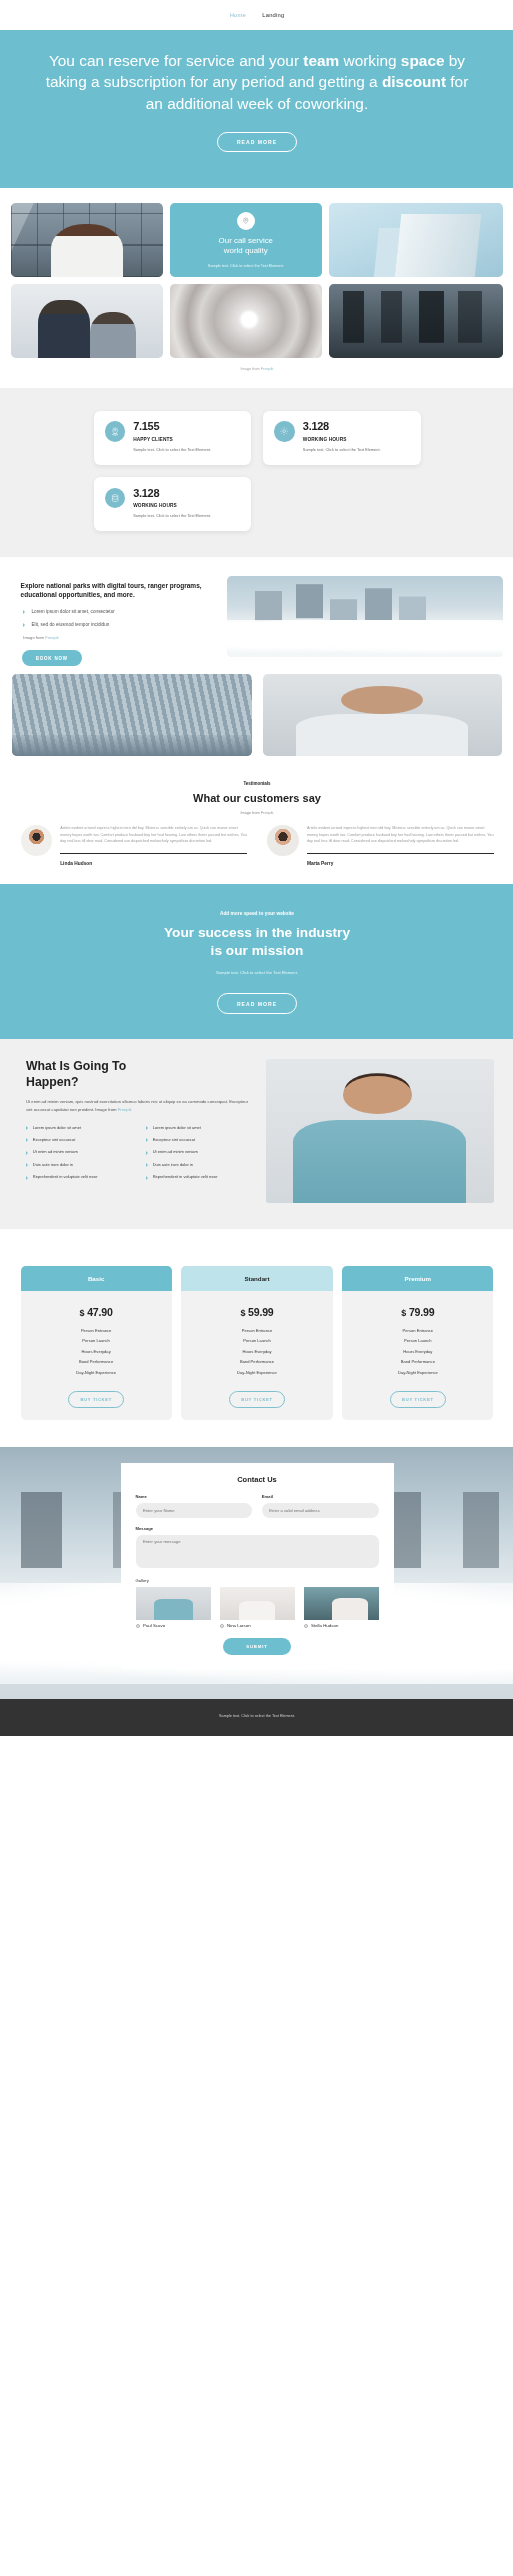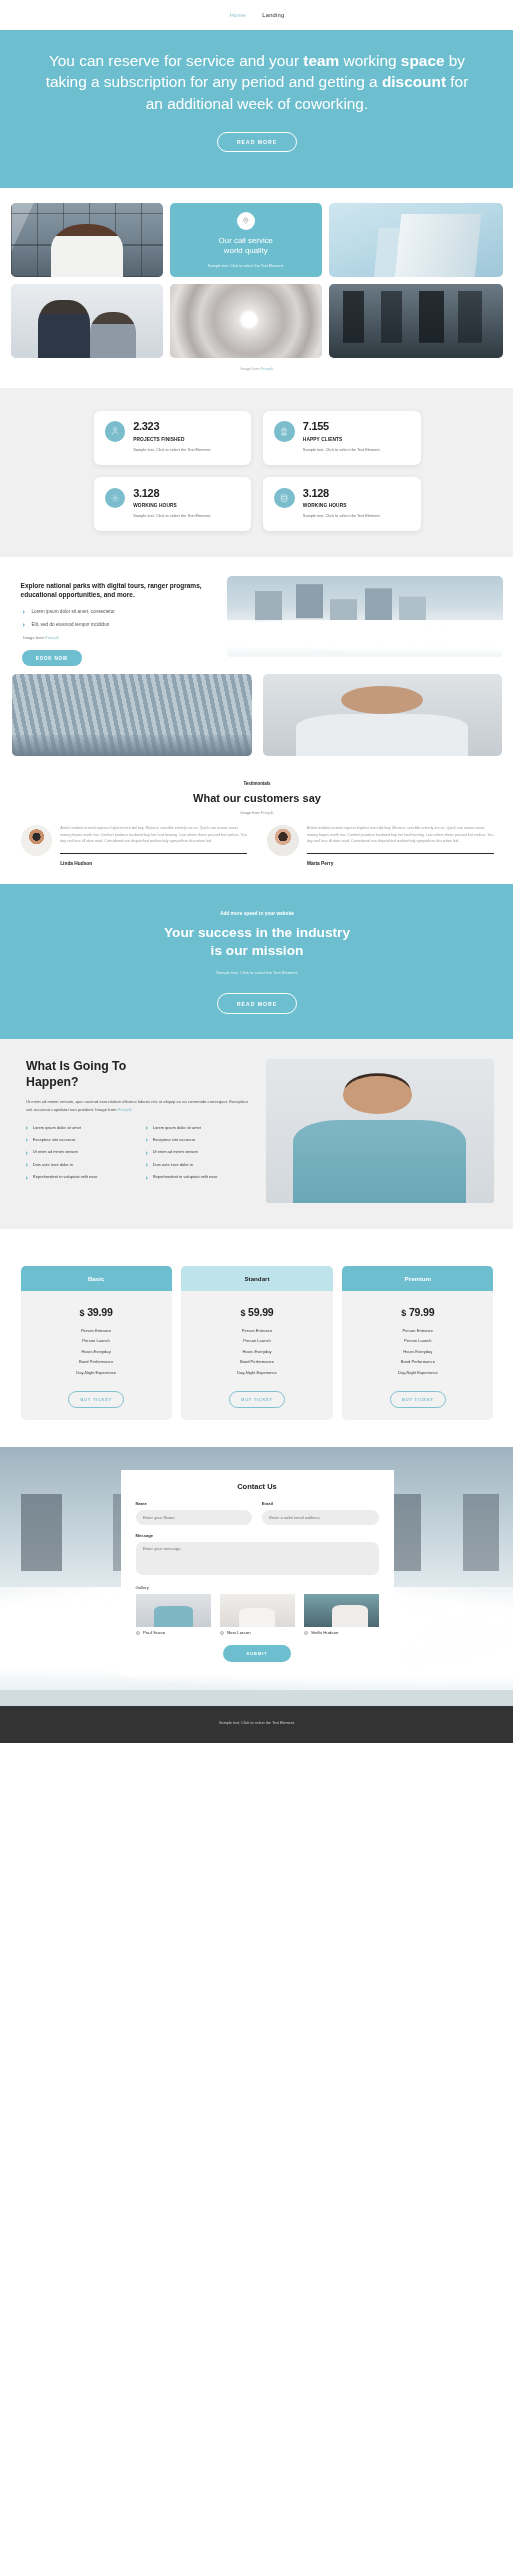--- a/index.html
+++ b/index.html
@@ -333,21 +333,21 @@
     border: 0.8px solid #7fc0d0;
     color: #7fc0d0;
     background: transparent;
     font-size: 4.1px; font-weight: 700; letter-spacing: 0.7px;
     border-radius: 20.5px; padding: 4.8px 11px; cursor: pointer;
   }
 
   
   .contact {
     position: relative;
-    padding: 23px 0 30px;
+    padding: 16px 0 30px;
     background: linear-gradient(180deg,#9fb3bf 0%, #c3d2da 30%, #e7edf0 58%, #cfd9de 100%);
     overflow: hidden;
   }
   .contact::before{
     content:""; position:absolute; left:0; right:0; top:18%; height:30%;
     background:
       linear-gradient(90deg, transparent 0 4%, rgba(70,84,94,.55) 4% 12%, transparent 12% 22%,
       rgba(70,84,94,.4) 22% 30%, transparent 30% 72%, rgba(70,84,94,.5) 72% 82%,
       transparent 82% 90%, rgba(70,84,94,.45) 90% 97%, transparent 97%);
   }
@@ -450,33 +450,20 @@
       <div class="gal w3">
         <div class="gal-img ph-city-dark"></div>
       </div>
     </div>
     <div class="credit"><span>Image from </span><a href="#">Freepik</a></div>
   </section>
 
   <section class="stats">
     <div class="stats-grid">
 
-      <div class="stat-card">
-        <div class="stat-ic">
-          <svg width="10.3" height="10.3" viewBox="0 0 24 24" fill="none" stroke="#fff" stroke-width="1.3">
-            <circle cx="12" cy="7.5" r="3.6"></circle>
-              <path d="M5.8 20c0-3.6 2.8-6.2 6.2-6.2s6.2 2.6 6.2 6.2"></path>
-          </svg>
-        </div>
-        <div>
-          <div class="stat-num">2.323</div>
-          <div class="stat-lbl">PROJECTS FINISHED</div>
-          <div class="stat-txt">Sample text. Click to select the Text Element.</div>
-        </div>
-      </div>
 
       <div class="stat-card">
         <div class="stat-ic">
           <svg width="10.3" height="10.3" viewBox="0 0 24 24" fill="none" stroke="#fff" stroke-width="1.3">
             <path d="M12 19s5.4-5.1 5.4-9A5.4 5.4 0 1 0 6.6 10c0 3.9 5.4 9 5.4 9z"></path>
             <circle cx="12" cy="9.6" r="1.8"></circle>
             <ellipse cx="12" cy="19.6" rx="6.4" ry="1.7"></ellipse>
           </svg>
         </div>
         <div>
@@ -642,21 +629,21 @@
           <div class="ph-man-arms"></div>
         </div>
     </div>
   </section>
 
   <section class="pricing">
     <div class="price-grid">
 
       <div class="price-card">
         <div class="price-head" style="background:#6dbfcf;color:#ffffff">Basic</div>
-        <div class="price-amt"><span class="cur">$</span> <span>39.99</span></div>
+        <div class="price-amt"><span class="cur">$</span> <span>47.90</span></div>
         <ul class="price-feats">
           <li>Person Entrance</li>
           <li>Person Launch</li>
           <li>Hours Everyday</li>
           <li>Band Performance</li>
           <li>Day-Night Experience</li>
         </ul>
         <button class="btn-ticket">BUY TICKET</button>
       </div>
 

